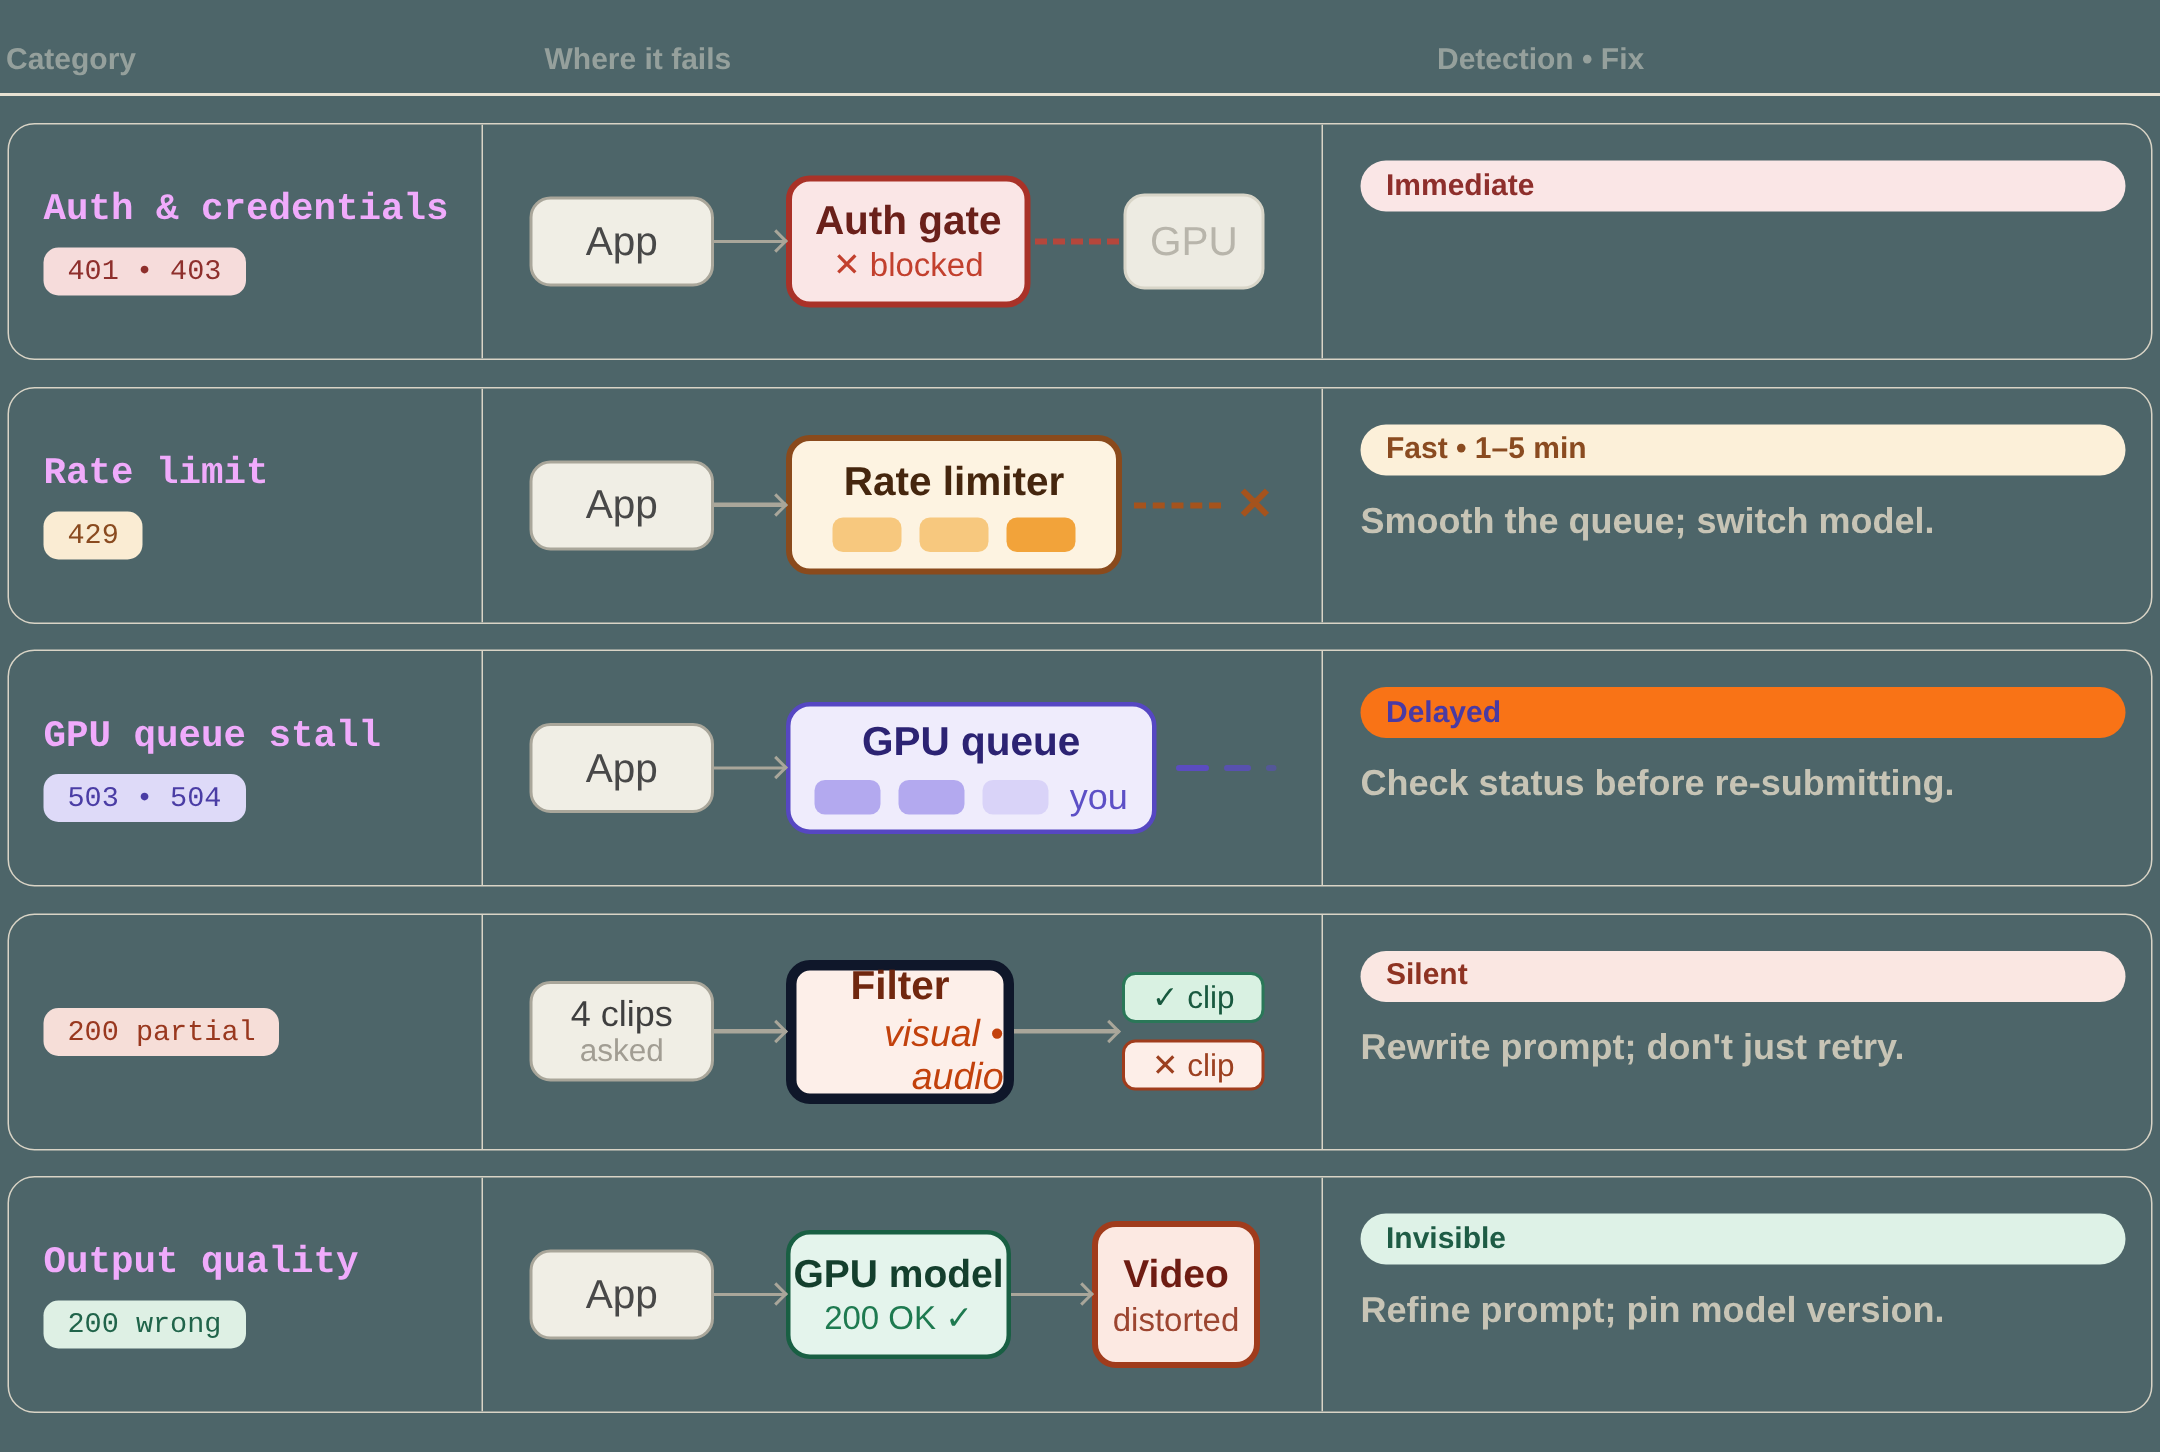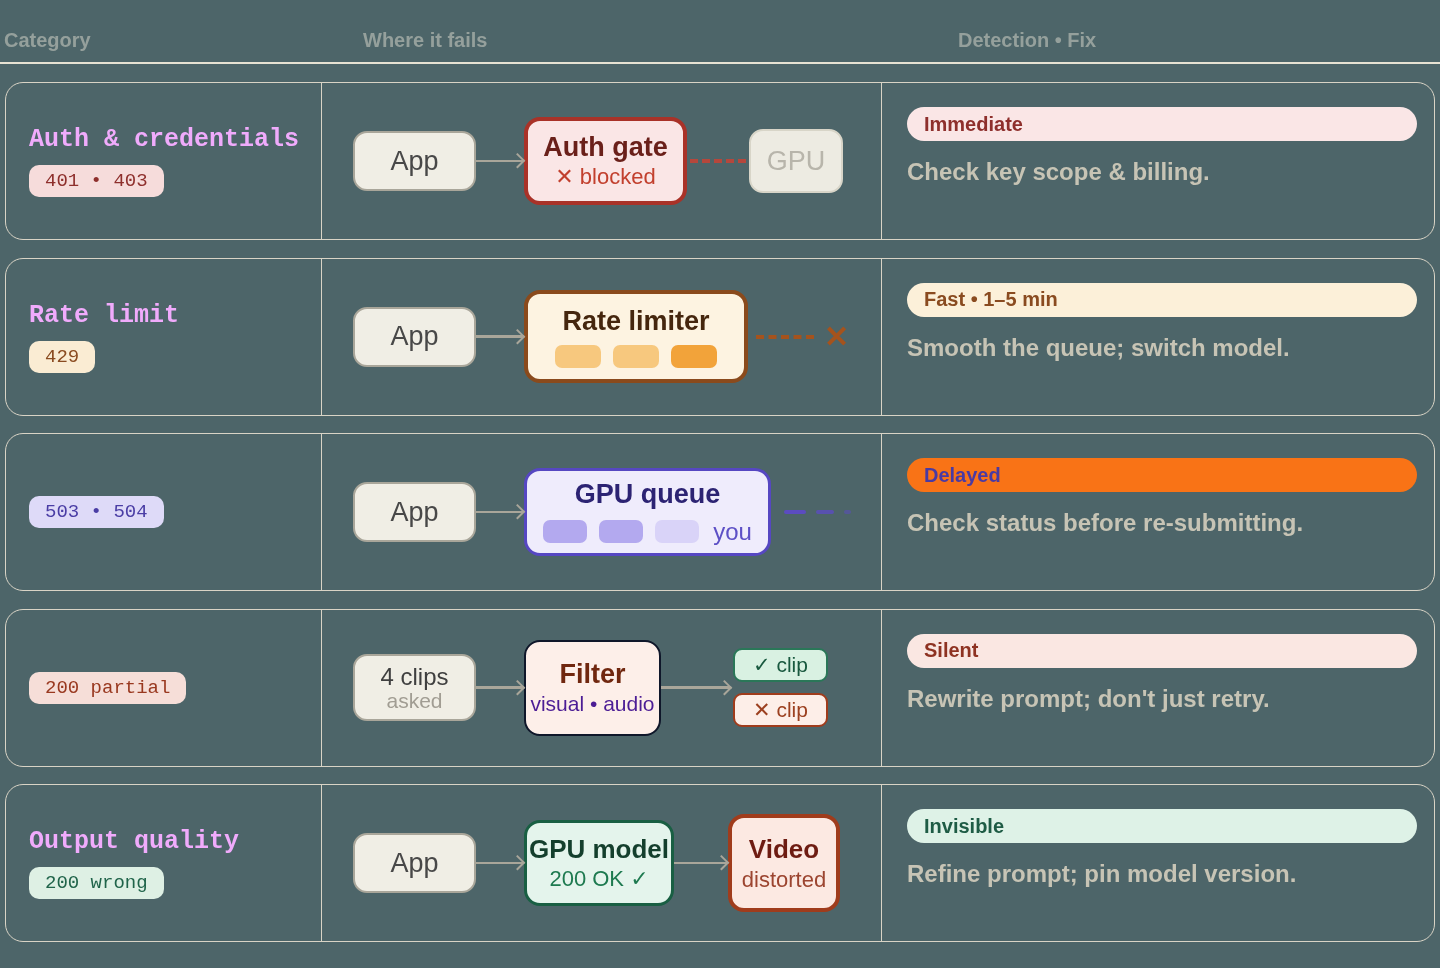--- a/index.html
+++ b/index.html
@@ -96,23 +96,23 @@
   .queue-node .node-title { font-size:27px; color:#2c2373; }
   .queue-node .tok { width:44px; }
   .tok-purple { background:#b3a9ef; }
   .tok-purple-light { background:#d9d3f8; }
   .you-label { font-size:24px; color:#5d50c6; margin-left:2px; }
   .fade-dashes { display:flex; align-items:center; gap:10px; margin-left:13px; }
   .fd { height:4px; border-radius:2px; background:#5b4cc0; }
   .fd1 { width:22px; } .fd2 { width:18px; opacity:.8; } .fd3 { width:7px; opacity:.55; }
 
   
-  .filter-node { width:137px; height:96px; background:#fdefe9; border:2px solid #0f172a; }
+  .filter-node { width:152px; height:96px; background:#fdefe9; border:7px solid #0f172a; }
   .filter-node .node-title { font-size:27px; color:#70270f; }
-  .filter-node .node-sub { font-size:21px; color:#4c1d95; margin-top:2px; }
+  .filter-node .node-sub { font-size:25px; color:#c2410c; margin-top:2px;font-style:italic; }
   .chip-col { display:flex; flex-direction:column; gap:11px; margin-left:2px; }
   .chip {
     width:95px; height:34px; border-radius:9px; display:flex; align-items:center; justify-content:center;
     font-size:21px;
   }
   .chip-ok { background:#d9f1e2; border:2px solid #2a7758; color:#19593f; }
   .chip-no { background:#fdeee8; border:2px solid #a03c1c; color:#9c4020; }
 
   
   .model-node { width:150px; height:86px; background:#e4f4ec; border:3.5px solid #195f43; }
@@ -145,21 +145,20 @@
         <div class="arrow a48"></div>
         <div class="node auth-node">
           <div class="node-title">Auth gate</div>
           <div class="node-sub">✕ blocked</div>
         </div>
         <div class="dash-red"></div>
         <div class="ghost-box">GPU</div>
       </div>
       <div class="col-fix">
         <div class="pill">Immediate</div>
-        <div class="fix-text">Check key scope &amp; billing.</div>
       </div>
     </div>
 
     <div class="card r2">
       <div class="col-cat">
         <div class="cat-title">Rate limit</div>
         <div class="cat-badge">429</div>
       </div>
       <div class="col-flow">
         <div class="app-box">App</div>
@@ -176,20 +175,21 @@
         <div class="x-mark">✕</div>
       </div>
       <div class="col-fix">
         <div class="pill">Fast • 1–5 min</div>
         <div class="fix-text">Smooth the queue; switch model.</div>
       </div>
     </div>
 
     <div class="card r3">
       <div class="col-cat">
+        <div class="cat-title">GPU queue stall</div>
         <div class="cat-badge">503 • 504</div>
       </div>
       <div class="col-flow">
         <div class="app-box">App</div>
         <div class="arrow a48"></div>
         <div class="node queue-node">
           <div class="node-title">GPU queue</div>
           <div class="tok-row">
             <span class="tok tok-purple"></span>
             <span class="tok tok-purple"></span>

